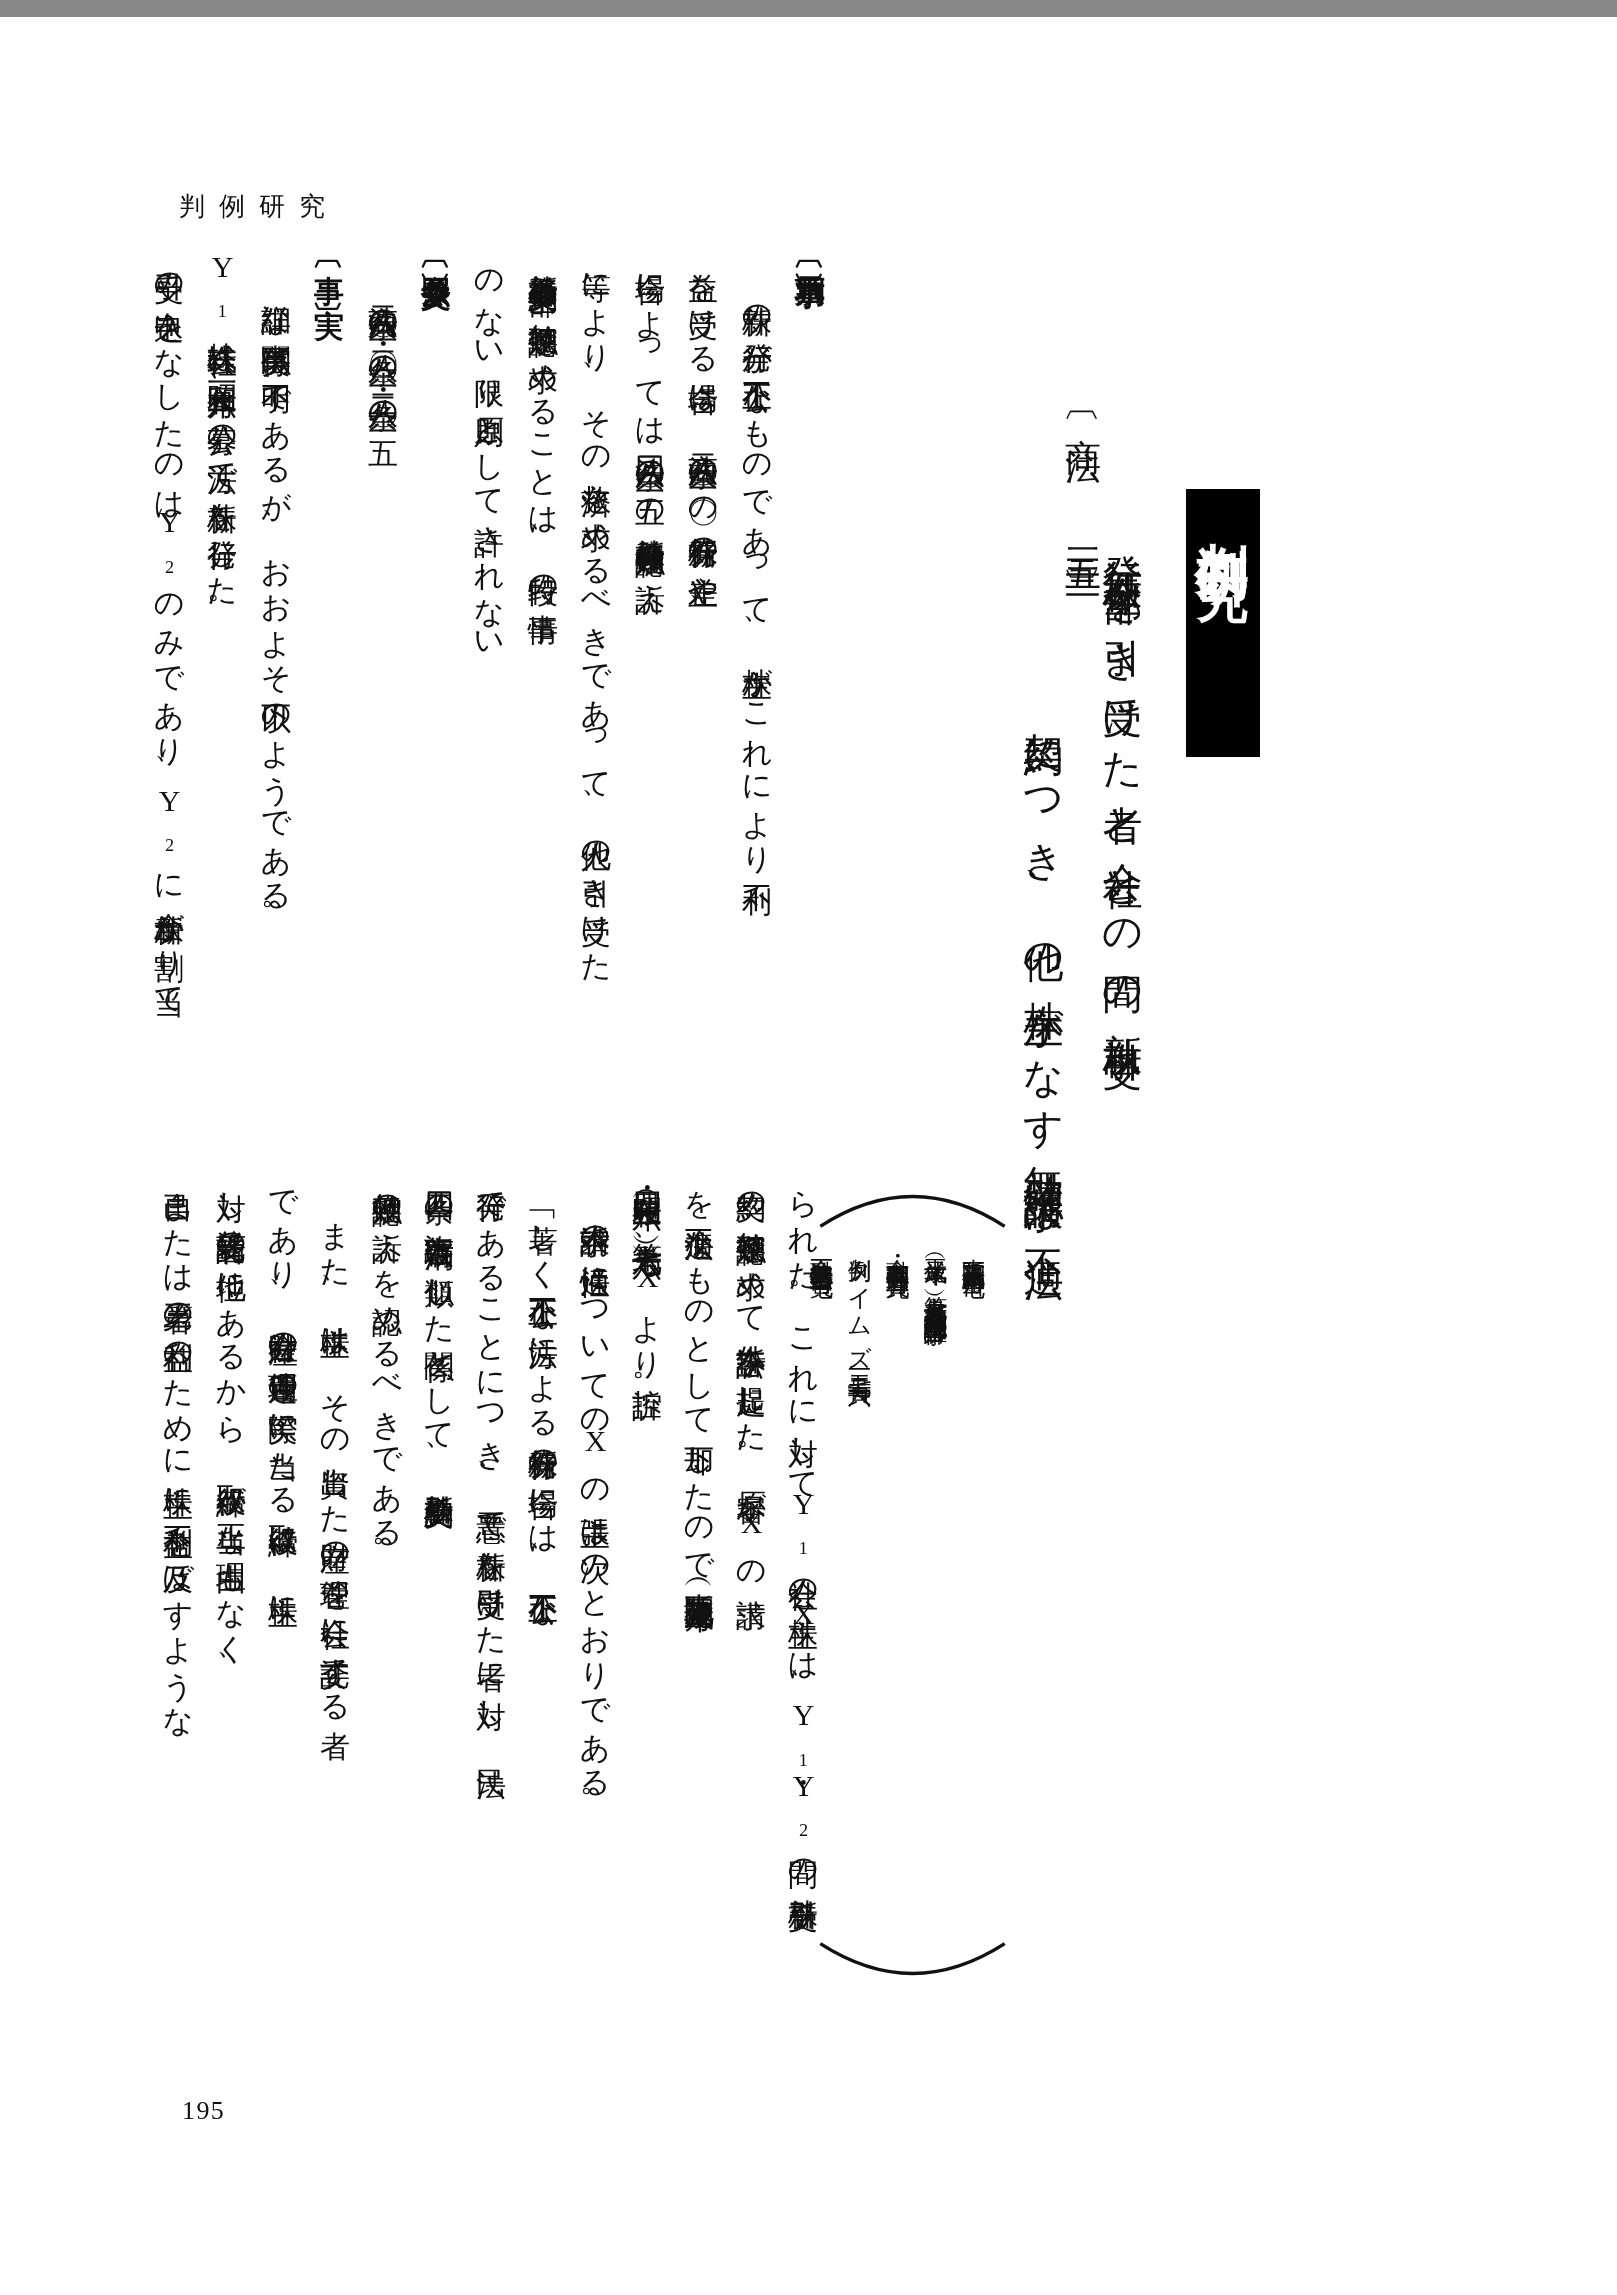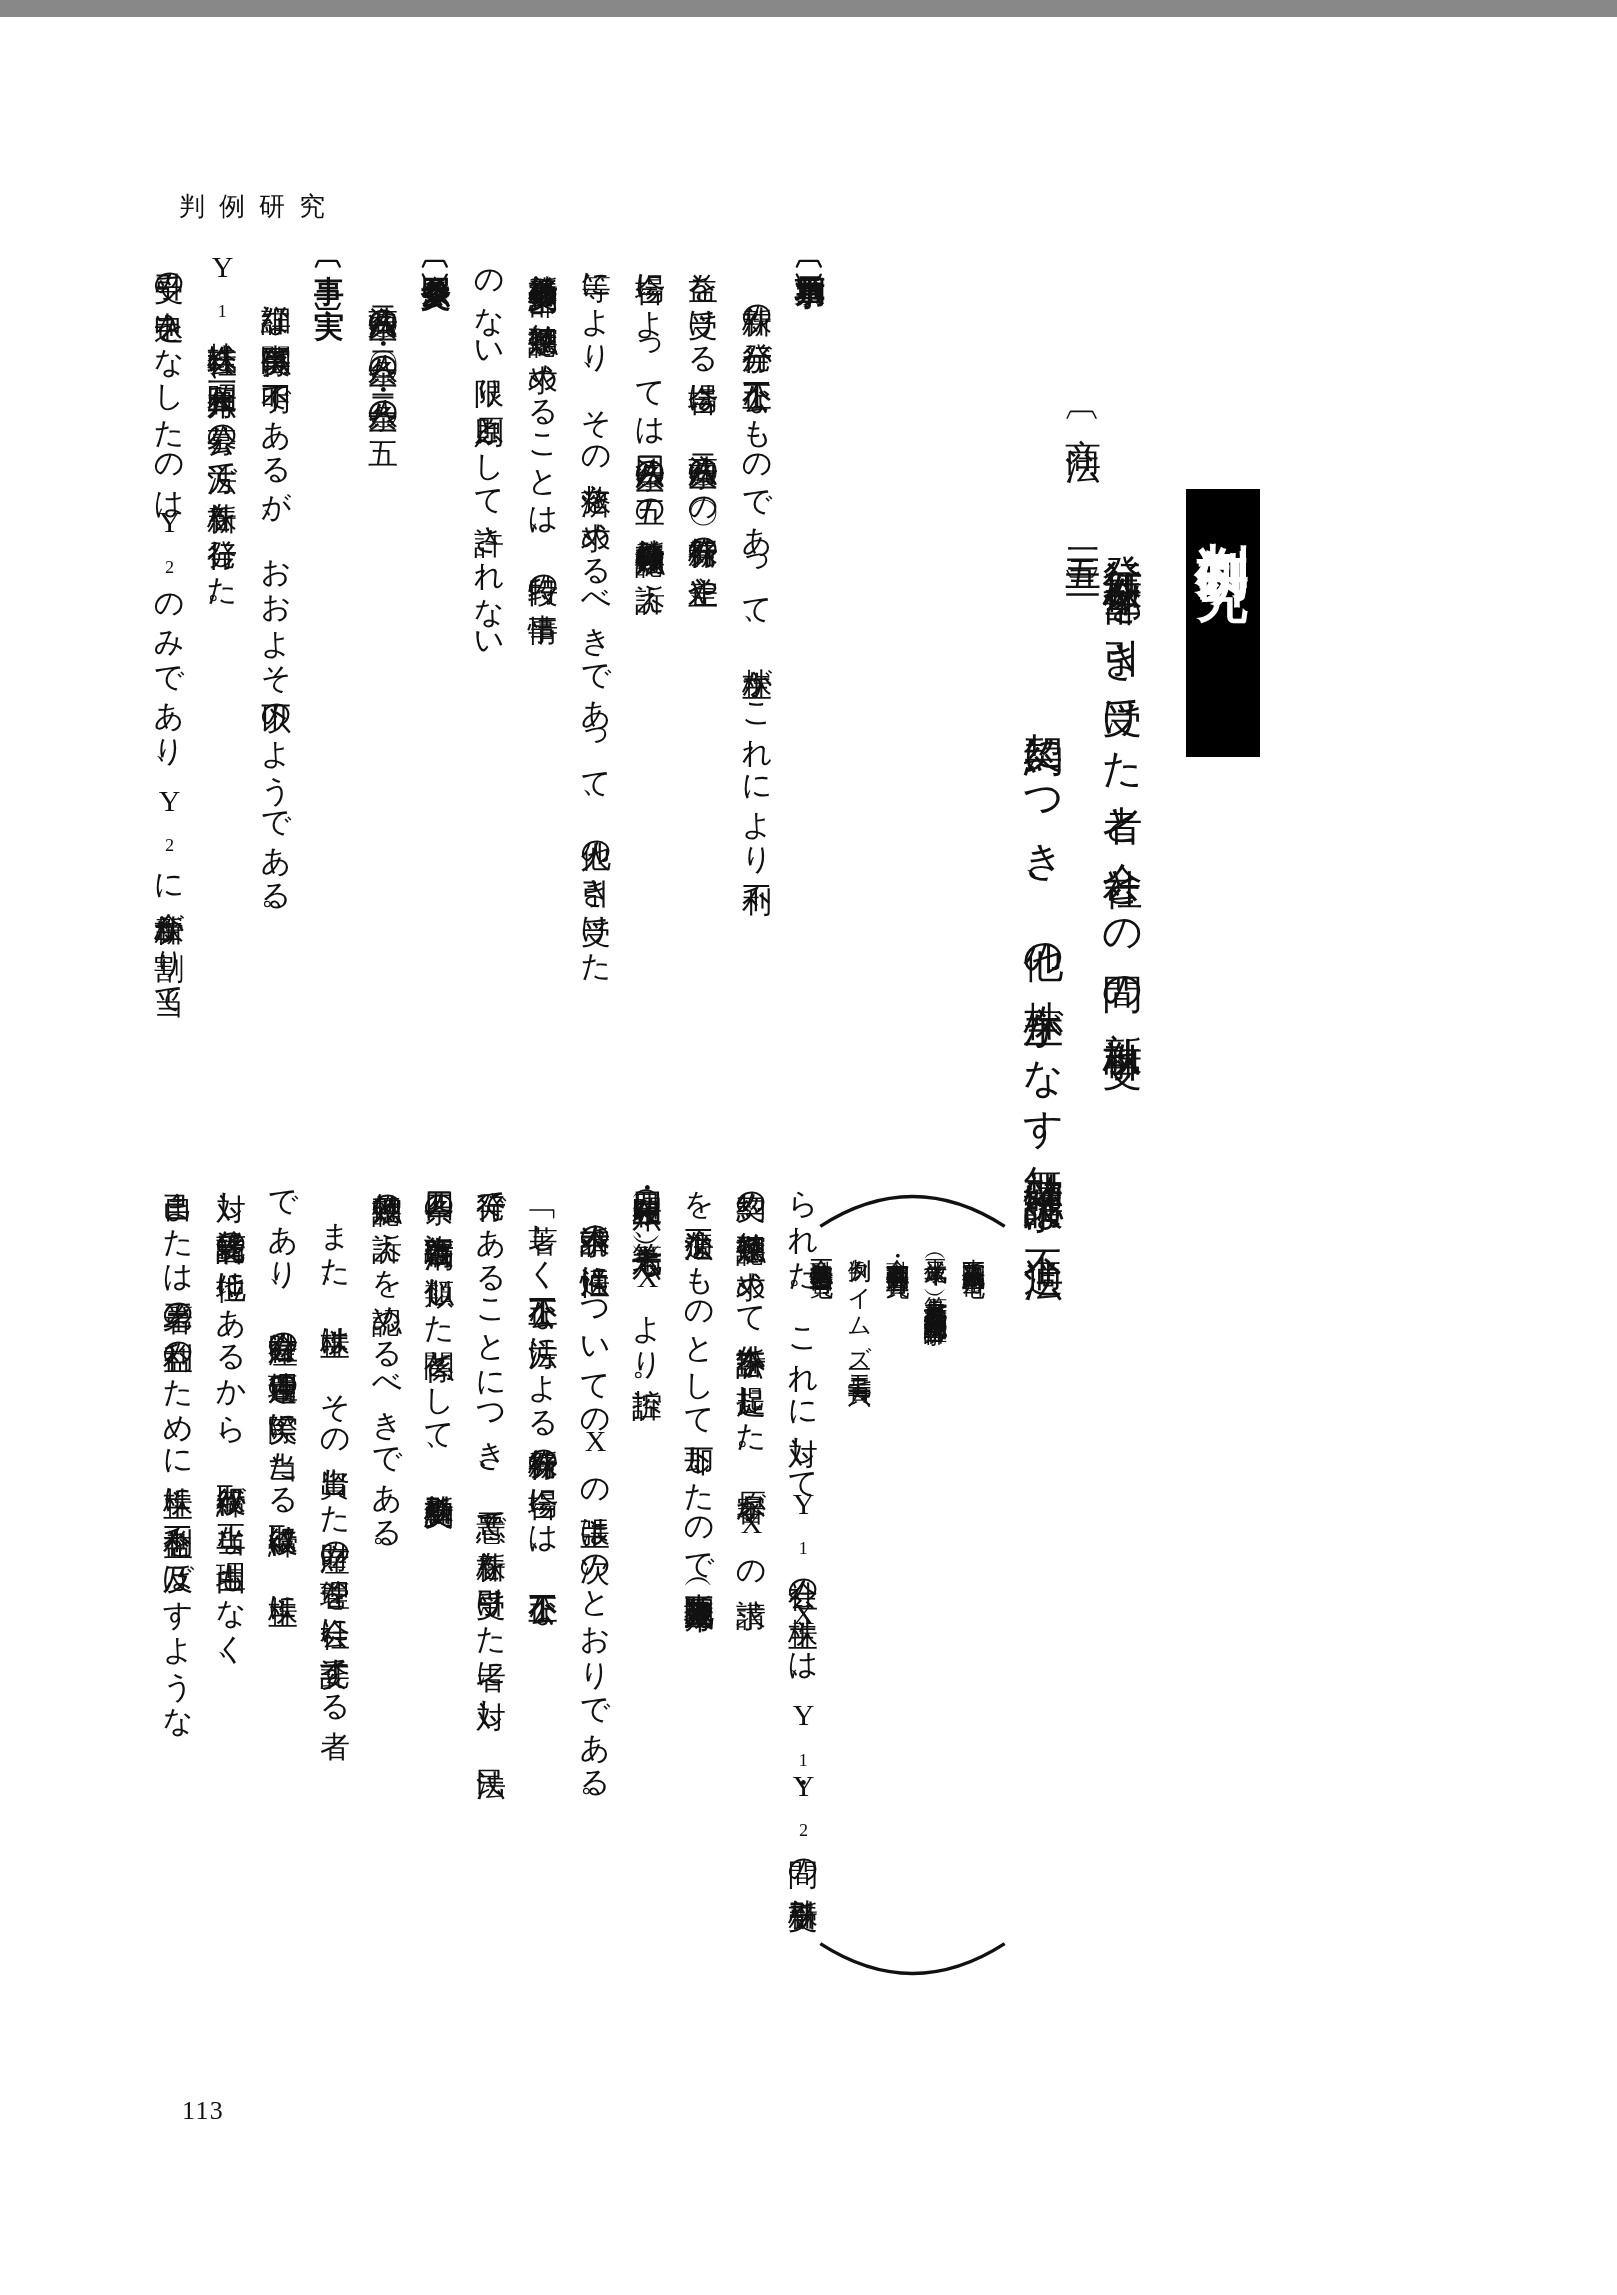--- a/index.html
+++ b/index.html
@@ -129,16 +129,16 @@
       <div class="vcol" style="font-size: 30px; left: 528px; top: 1152px;">　「著しく不公正な方法による新株発行の場合には、不公正な</div>
       <div class="vcol" style="font-size: 30px; left: 476px; top: 1152px;">発行であることにつき、悪意で新株を引受けた者に対し、民法</div>
       <div class="vcol" style="font-size: 30px; left: 424px; top: 1152px;">四二四条の詐害行為取消と類似した関係として、新株引受契約</div>
       <div class="vcol" style="font-size: 30px; left: 372px; top: 1152px;">無効確認の訴えを認めるべきである。</div>
       <div class="vcol" style="font-size: 30px; left: 320px; top: 1152px;">　また、株主は、その出資した財産の管理を会社に委託する者</div>
       <div class="vcol" style="font-size: 30px; left: 268px; top: 1152px;">であり、会社財産の管理運用の実際に当たる取締役は、株主に</div>
       <div class="vcol" style="font-size: 30px; left: 216px; top: 1152px;">対し信託受託者の地位にあるから、取締役が正当な理由もなく、</div>
       <div class="vcol" style="font-size: 30px; left: 163px; top: 1152px;">自己または第三者の利益のために株主に不利益を及ぼすような</div>
     </div>
 
-  <div id="page-number">113</div>
+  <div id="page-number">195</div>
 
 </div>
 
 
 </body></html>

